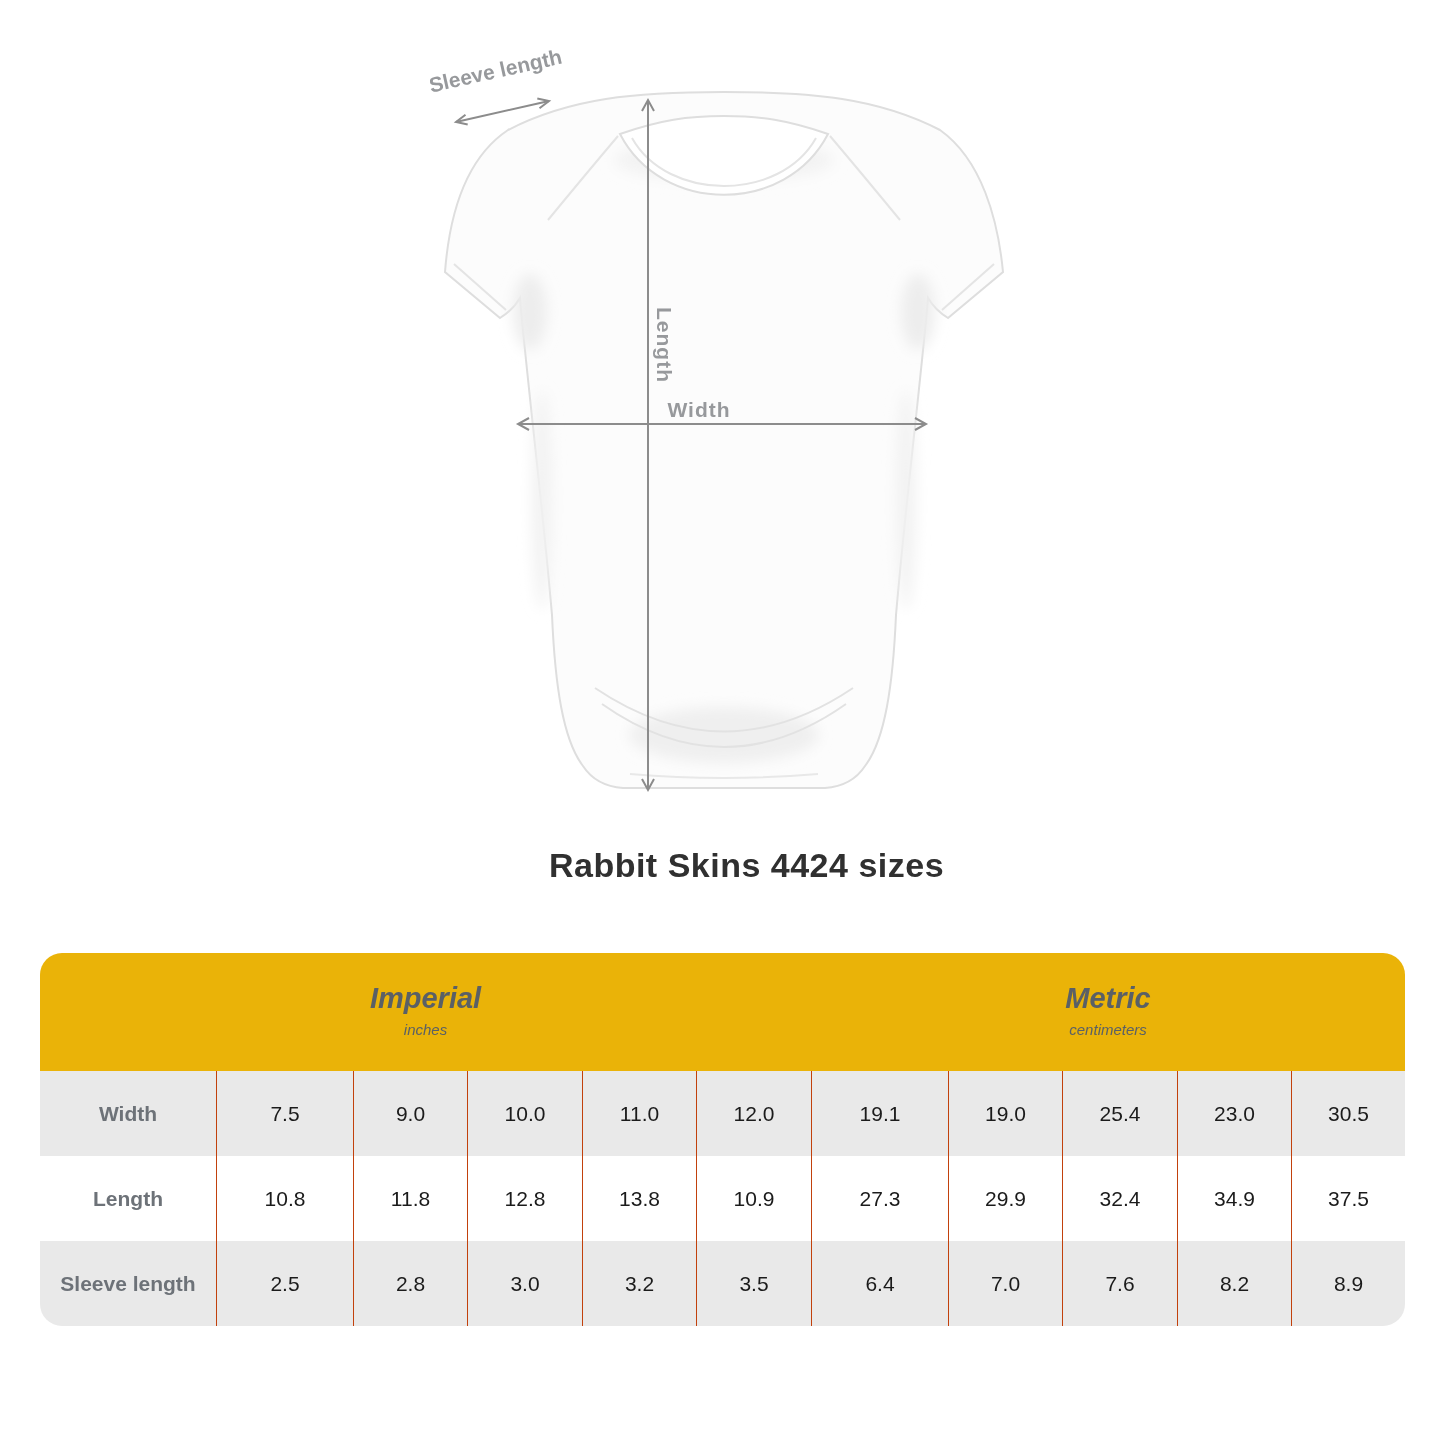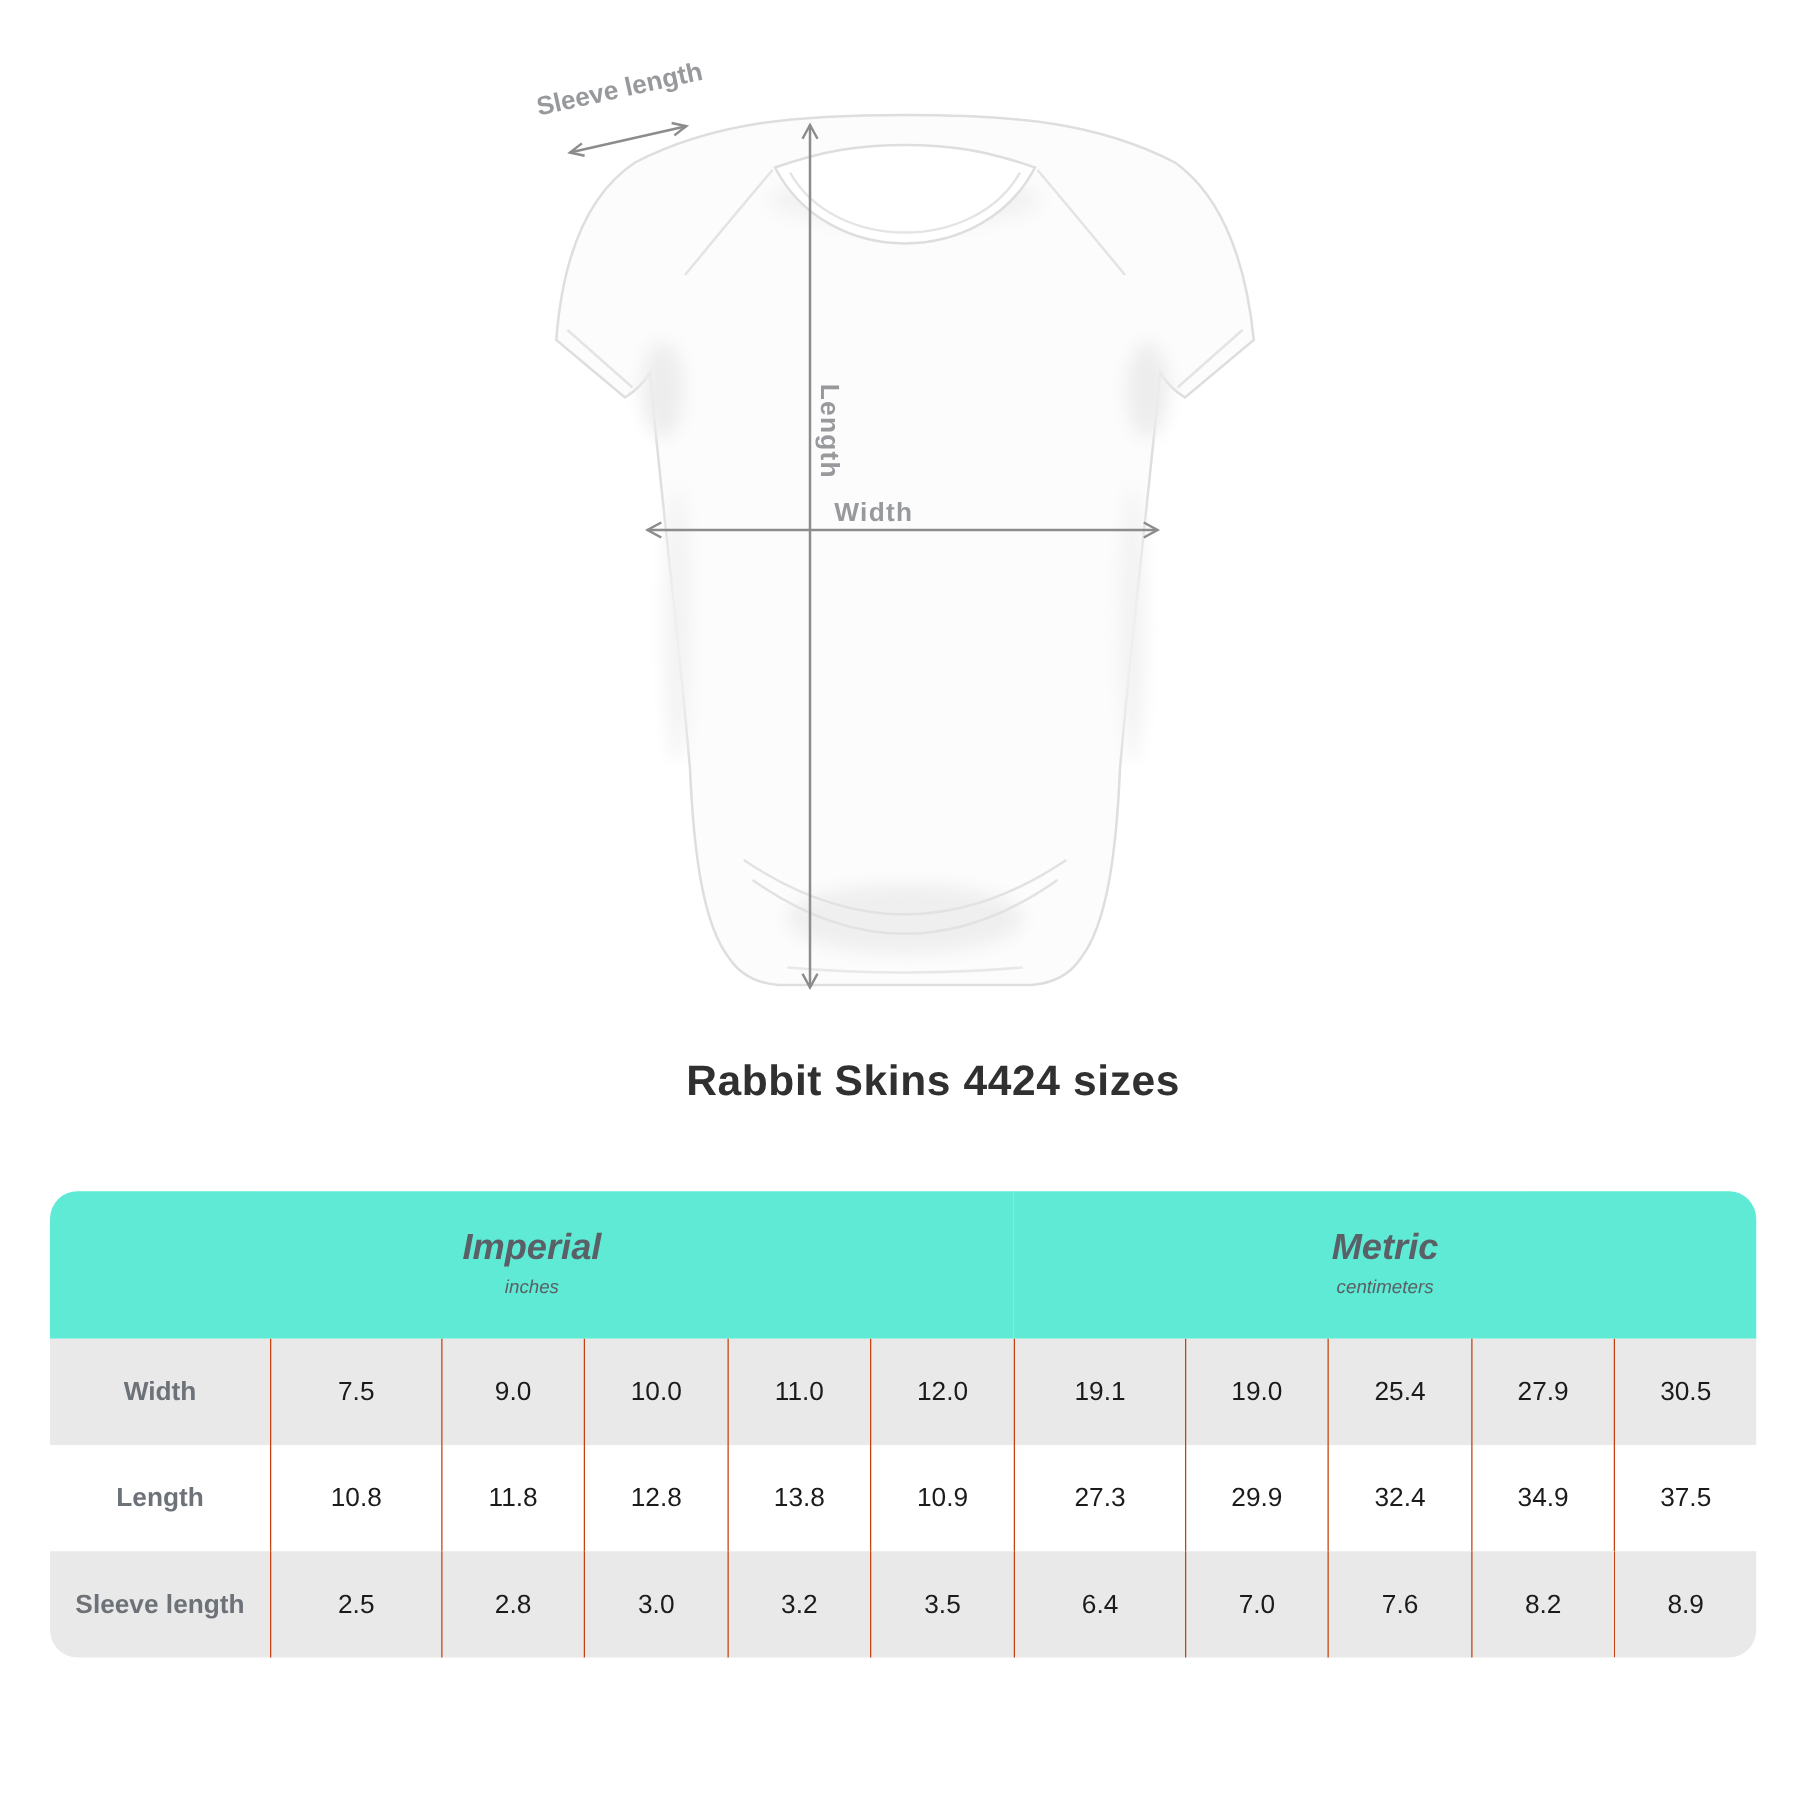--- a/index.html
+++ b/index.html
@@ -13,21 +13,21 @@
   .chart-title{position:absolute;left:0;top:846px;width:1445px;text-align:center;
     font-size:34px;font-weight:bold;color:#303030;letter-spacing:0.5px;padding-left:24px;}
   .chart-subtitle{position:absolute;left:0;top:896px;width:1445px;text-align:center;
     font-size:22px;font-style:italic;color:#53585c;}
 
   
   .size-table-wrap{position:absolute;left:40px;top:953px;width:1365px;}
   table.size-table{width:1365px;border-collapse:separate;border-spacing:0;table-layout:fixed;}
   .size-table td,.size-table th{padding:0;margin:0;vertical-align:middle;text-align:center;}
 
-  .group-row th{height:118px;background:#5eead4;vertical-align:middle;}
+  .group-row th{height:118px;background:#eab308;vertical-align:middle;}
   .group-row .g-label{font-size:29px;font-weight:bold;font-style:italic;color:#5a6066;line-height:36px;}
   .group-row .g-unit{font-size:15px;font-style:italic;color:#5a6066;font-weight:normal;line-height:28px;}
   .corner-tl{border-top-left-radius:22px;}
   .corner-tr{border-top-right-radius:22px;}
   .corner-bl{border-bottom-left-radius:22px;}
   .corner-br{border-bottom-right-radius:22px;}
 
   .sizes-row th{height:85px;background:#ffffff;font-size:21px;font-weight:bold;color:#6d7278;line-height:26px;}
   .sizes-row th + th{border-left:1px solid #dedede;}
 
@@ -150,21 +150,21 @@
       <tr class="data-row row-shaded">
         <th>Width</th>
         <td>7.5</td>
         <td>9.0</td>
         <td>10.0</td>
         <td>11.0</td>
         <td>12.0</td>
         <td>19.1</td>
         <td>19.0</td>
         <td>25.4</td>
-        <td>27.9</td>
+        <td>23.0</td>
         <td>30.5</td>
       </tr>
 
       <tr class="data-row row-plain">
         <th>Length</th>
         <td>10.8</td>
         <td>11.8</td>
         <td>12.8</td>
         <td>13.8</td>
         <td>10.9</td>

